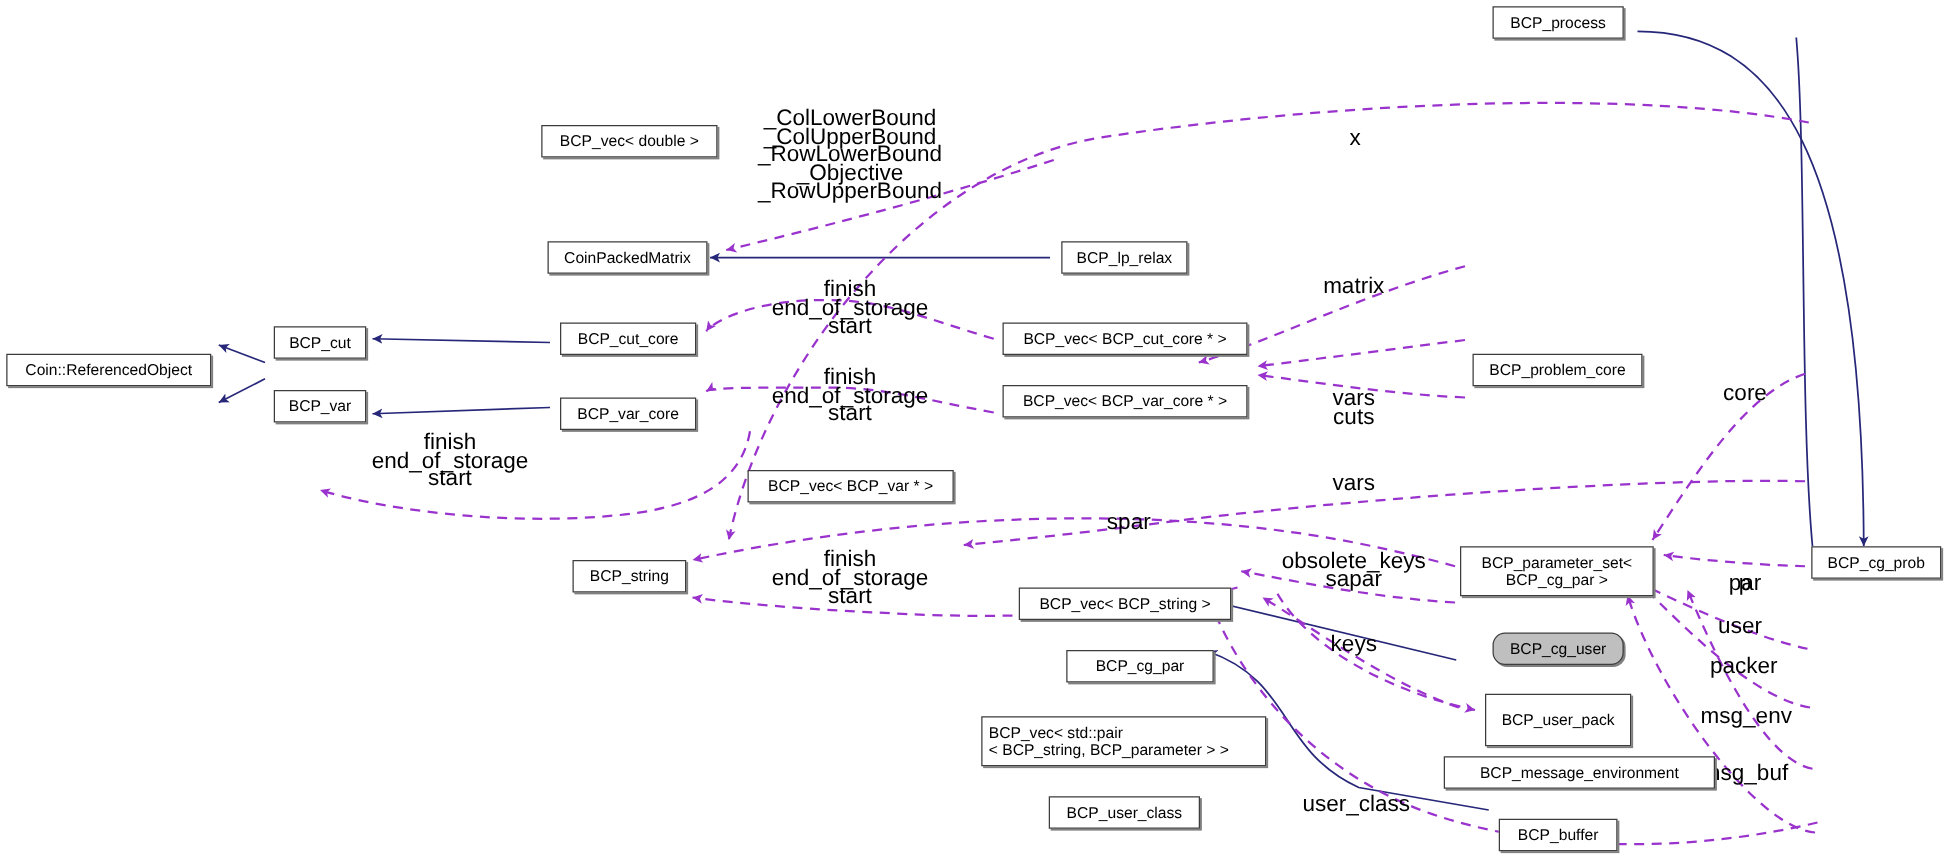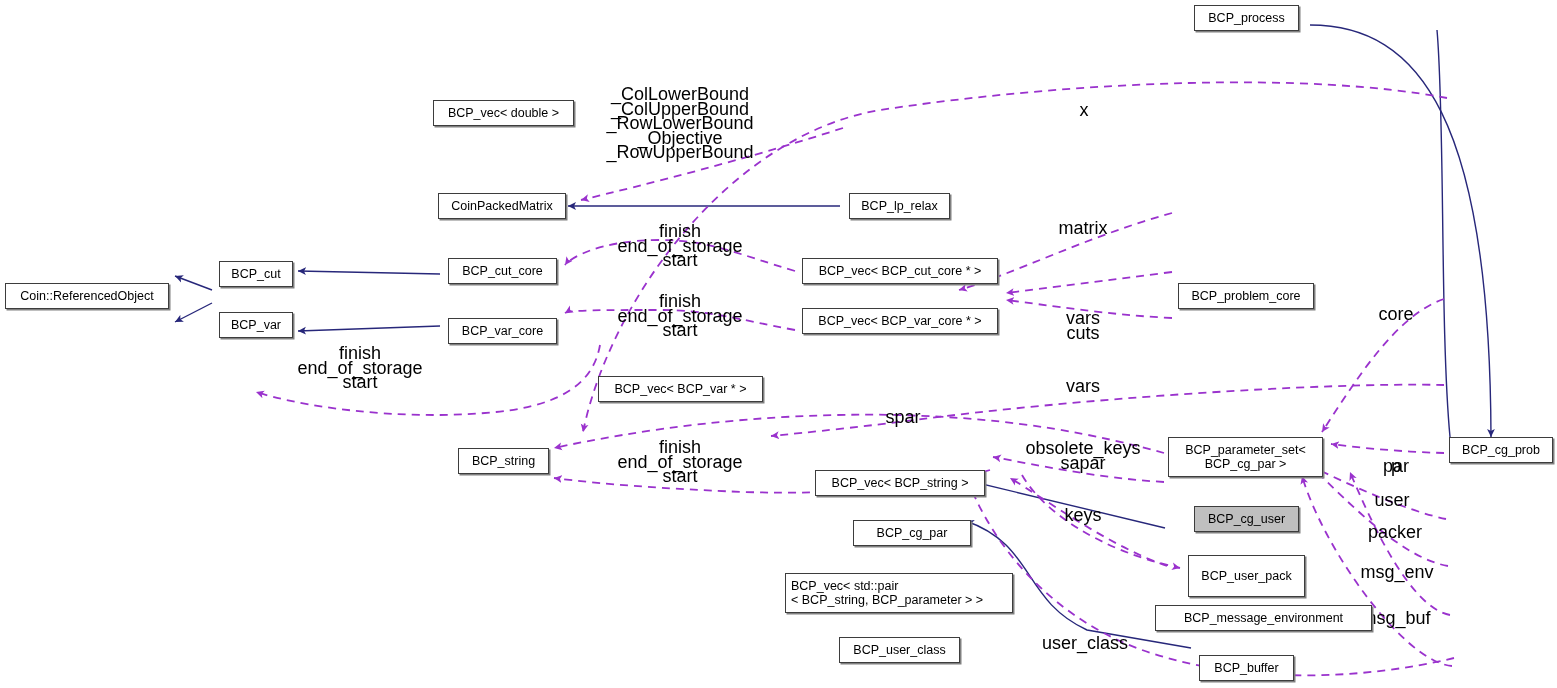--- a/index.html
+++ b/index.html
@@ -34,20 +34,21 @@
     display: flex;
     align-items: center;
     justify-content: center;
     text-align: center;
     white-space: pre;
     box-shadow: 1.5px 1.5px 0 0 #808080;
     z-index: 5;
   }
   .node.highlight {
     background: #bfbfbf;
+    border-radius: 10px;
   }
   .node.leftalign {
     justify-content: flex-start;
     text-align: left;
     padding-left: 5px;
   }
   .edge-label {
     position: absolute;
     font-size: 18px;
     line-height: 14.5px;

